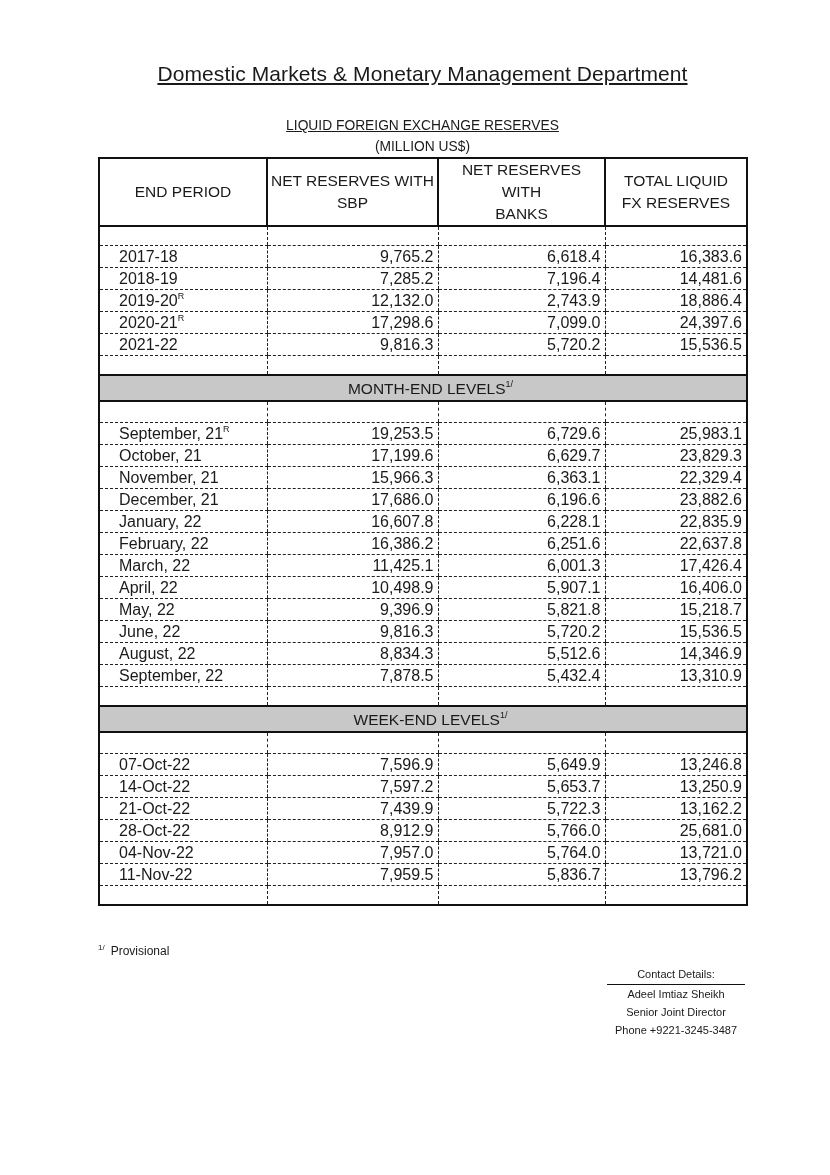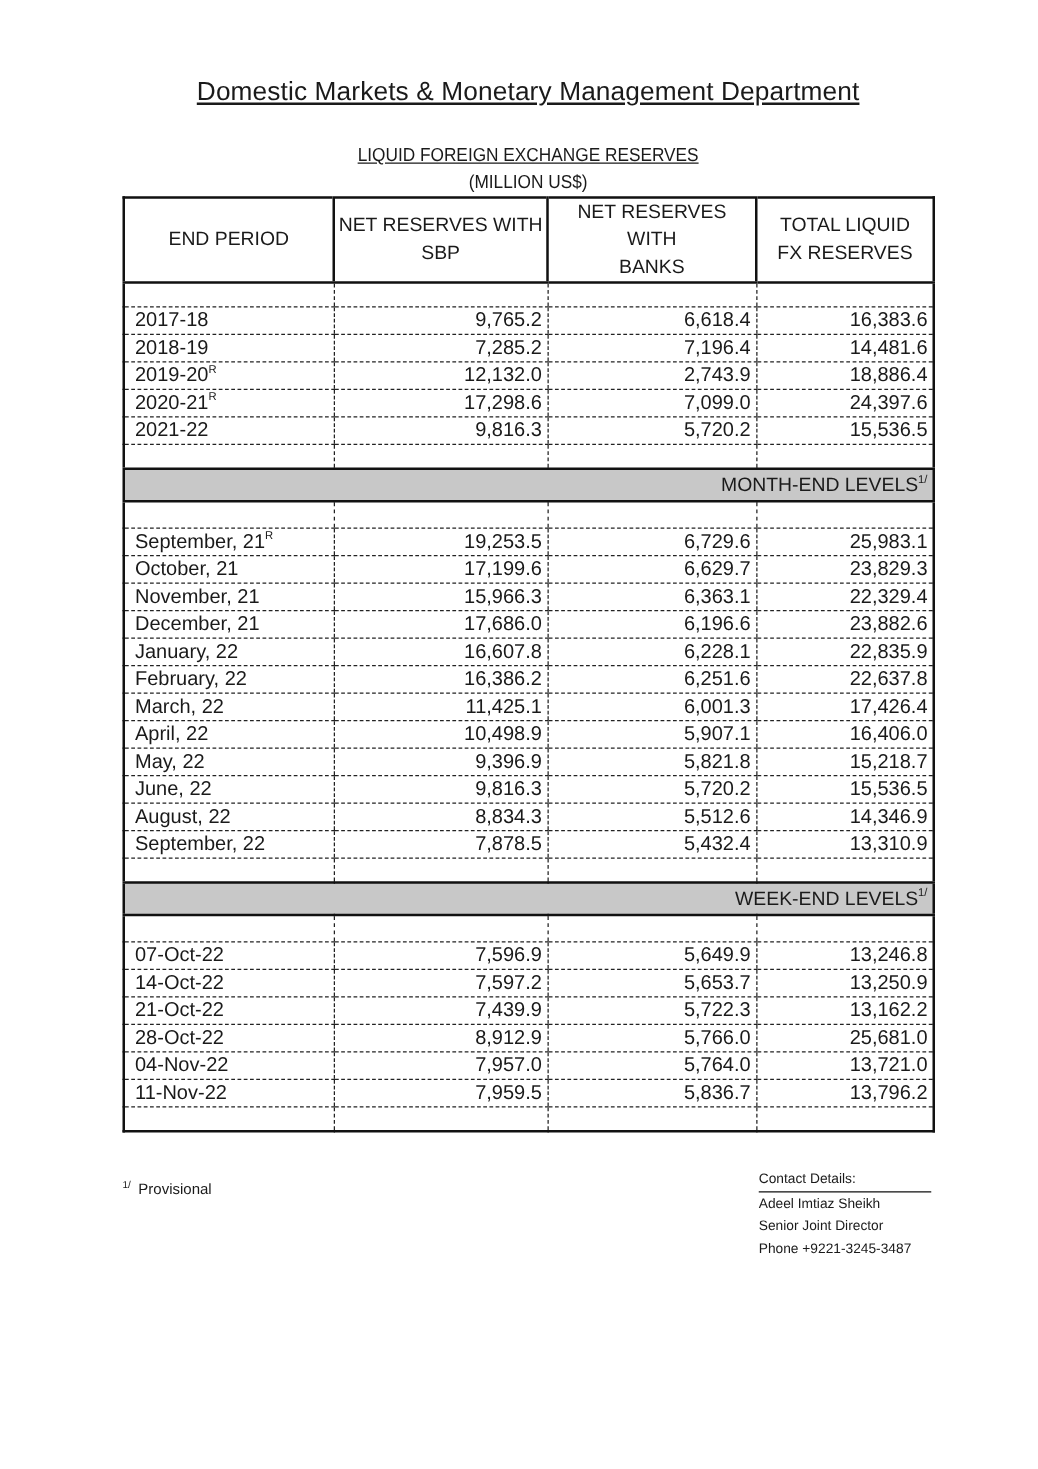--- a/index.html
+++ b/index.html
@@ -15,32 +15,32 @@
              border:2px solid #111; table-layout:fixed; }
   table.rt col.c0 { width:168px; }
   table.rt col.c1 { width:171px; }
   table.rt col.c2 { width:167px; }
   table.rt col.c3 { width:142px; }
   table.rt th { font-weight:normal; font-size:15.5px; height:60px; line-height:22px;
                 border-left:2px solid #111; border-bottom:2px solid #111; text-align:center; padding:0 2px; }
   table.rt th:first-child { border-left:none; }
   table.rt td { font-size:16px; height:21px; padding:0 4px 0 3px; line-height:21px;
                 border-left:1.5px dashed #222; border-bottom:1.5px dashed #222; white-space:nowrap; }
-  table.rt td:first-child { border-left:none; padding-left:8px; }
+  table.rt td:first-child { border-left:none; padding-left:19px; }
   table.rt td.num { text-align:right; }
   table.rt tr.blank td { height:18px; }
   table.rt tr.blank.last td { border-bottom:none; }
-  table.rt tr.section td { background:#c8c8c8; text-align:right; height:24px; font-size:15.5px;
+  table.rt tr.section td { background:#c8c8c8; text-align:center; height:24px; font-size:15.5px;
                            border-top:2px solid #111; border-bottom:2px solid #111; border-left:none; }
   table.rt tr.after-section td { height:20px; }
   sup { font-size:9px; vertical-align:7px; line-height:0; }
 
   .footnote { position:absolute; left:98px; top:944px; font-size:12px; }
   .footnote sup { font-size:8px; vertical-align:5px; margin-right:6px; }
-  .contact { position:absolute; left:607px; top:934px; width:138px; font-size:11px; }
+  .contact { position:absolute; left:607px; top:965px; width:138px; font-size:11px;text-align:center; }
   .contact .hdr { border-bottom:1.5px solid #111; padding-bottom:1px; }
   .contact div { line-height:18px; }
 </style>
 </head>
 <body>
 
 <div class="title">Domestic Markets &amp; Monetary Management Department</div>
 <div class="subtitle">LIQUID FOREIGN EXCHANGE RESERVES</div>
 <div class="unit">(MILLION US$)</div>
 

